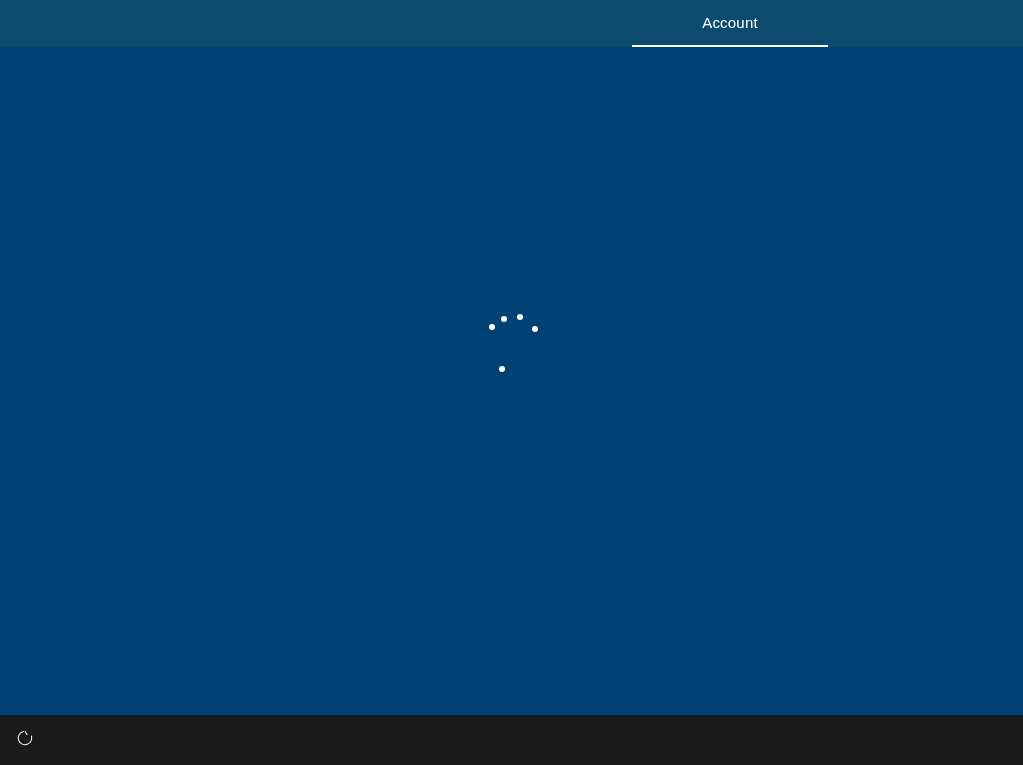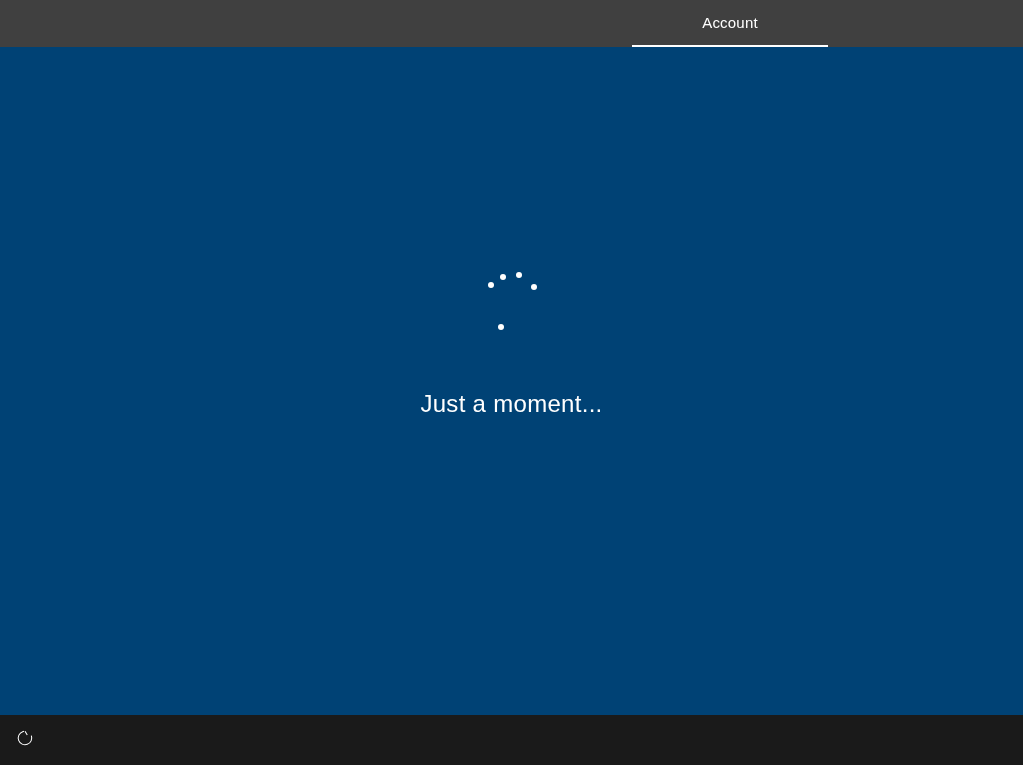--- a/index.html
+++ b/index.html
@@ -16,21 +16,21 @@
     }
     .screen {
       width: 1023px;
       height: 765px;
       display: flex;
       flex-direction: column;
     }
     
     .topbar {
       height: 47px;
-      background: #404040;
+      background: #0c4a6e;
       display: flex;
       align-items: stretch;
       position: relative;
     }
     .tab {
       position: absolute;
       left: 632px;
       width: 196px;
       height: 47px;
       display: flex;
@@ -125,21 +125,20 @@
 
   <div class="content">
     <div class="spinner-block">
       <div class="spinner">
         <div class="dot d1"></div>
         <div class="dot d2"></div>
         <div class="dot d3"></div>
         <div class="dot d4"></div>
         <div class="dot d5"></div>
       </div>
-      <div class="loading-text">Just a moment...</div>
     </div>
   </div>
 
   <div class="bottombar">
     <div class="ease-btn" title="ease-of-access-icon">
       <span>
         <svg viewBox="0 0 24 24">
           <circle cx="12" cy="12" r="9" stroke-dasharray="44 12" transform="rotate(-20 12 12)"></circle>
           <path d="M12 3 L15 8"></path>
         </svg>

